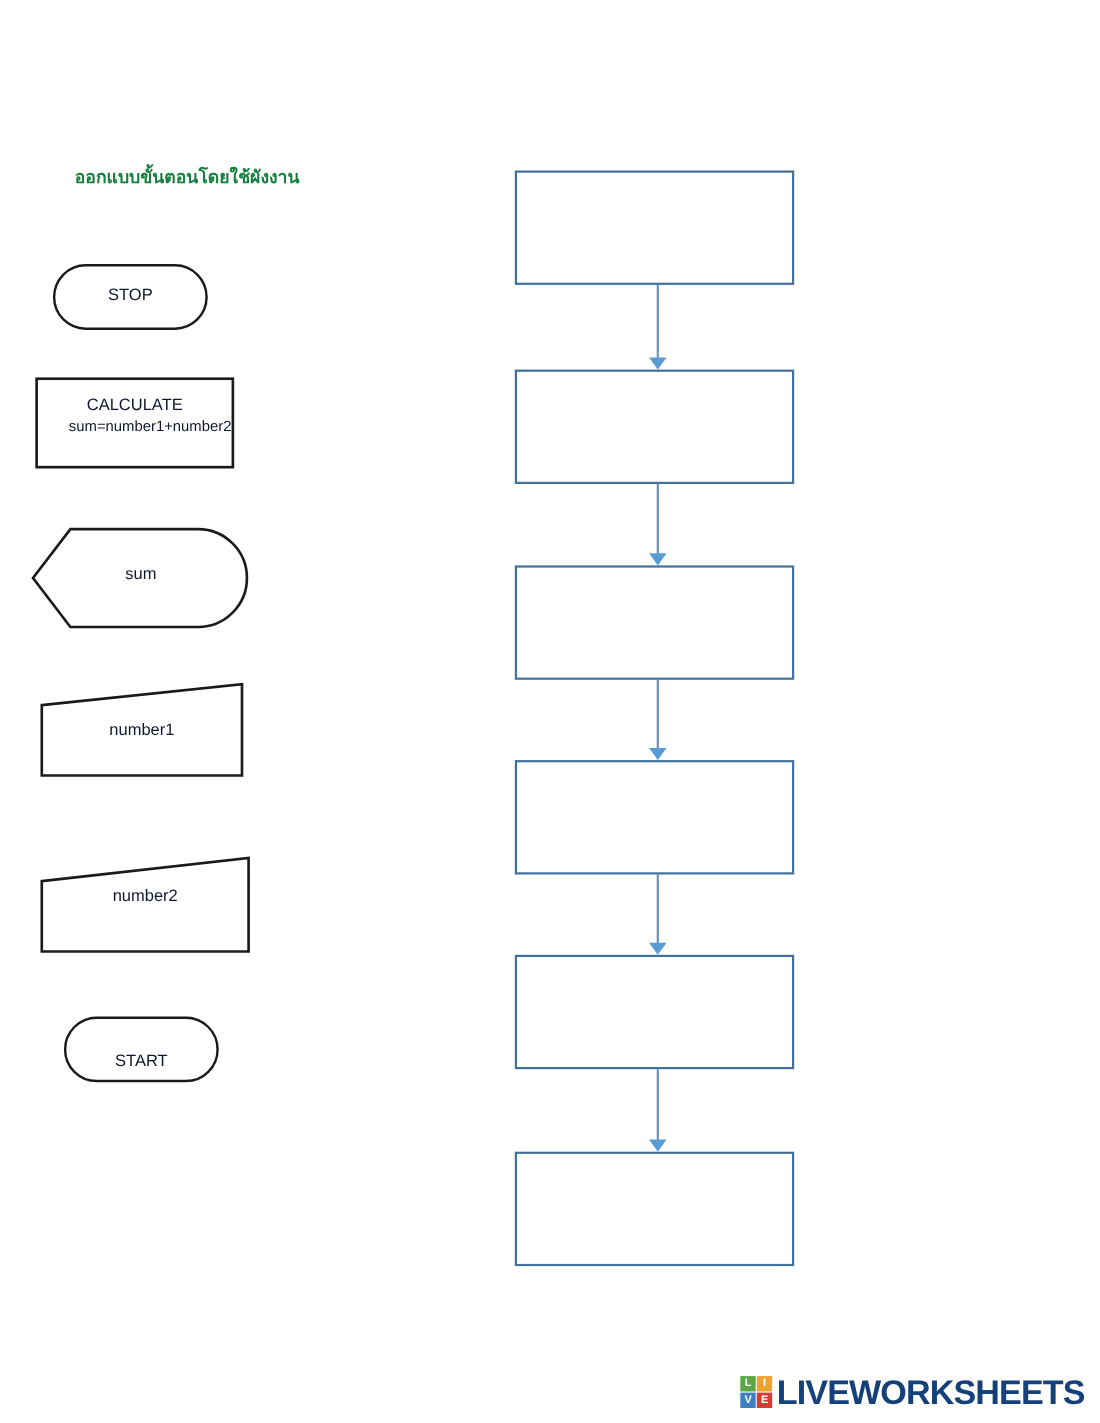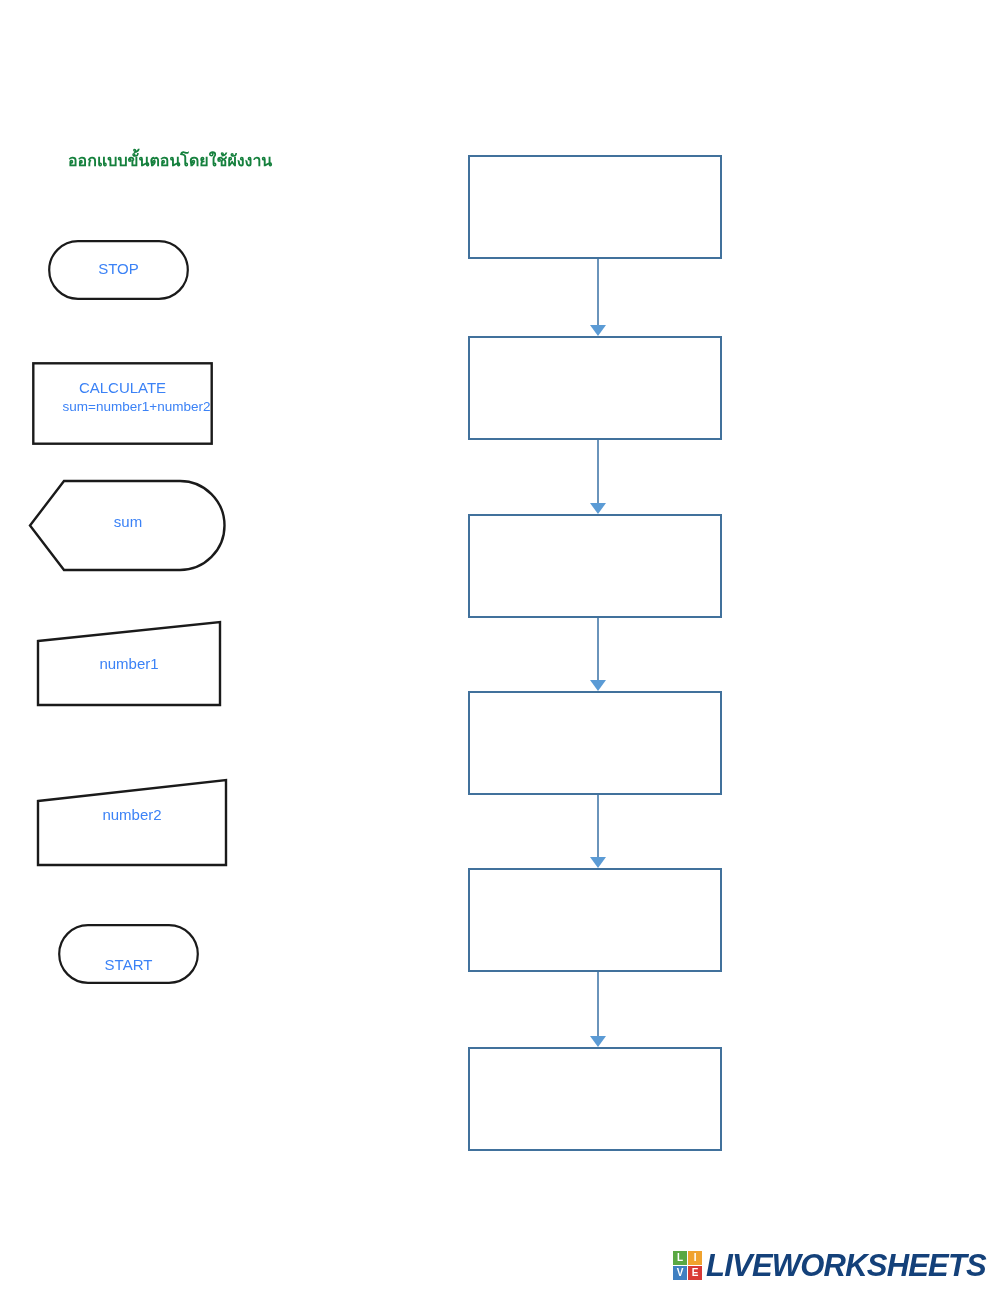--- a/index.html
+++ b/index.html
@@ -45,42 +45,42 @@
   .drag-shape .shape-svg {
     position: absolute;
     left: 0; top: 0;
     overflow: visible;
   }
   .drag-shape .shape-label {
     position: absolute;
     left: 0;
     width: 100%;
     text-align: center;
-    color: #3b82f6;
+    color: #0f172a;
     font-size: 15px;
     line-height: 1.25;
     font-family: "Liberation Sans", "DejaVu Sans", sans-serif;
     pointer-events: none;
   }
   .shape-label .line2 {
     display: block;
     font-size: 13.5px;
     margin-top: 1px;
     padding-left: 28px;
   }
 
   
   .shape-stop     { left: 48px;  top: 240px;  width: 141px; height: 60px; }
   .shape-stop .shape-label  { top: 20px; }
 
   .shape-start    { left: 58px;  top: 924px;  width: 141px; height: 60px; }
   .shape-start .shape-label { top: 32px; }
 
   
-  .shape-calculate { left: 32px; top: 362px; width: 181px; height: 83px; }
+  .shape-calculate { left: 32px; top: 343px; width: 181px; height: 83px; }
   .shape-calculate .shape-label { top: 17px; }
 
   
   .shape-sum      { left: 28px;  top: 479px;  width: 200px; height: 93px; text-decoration: underline; }
   .shape-sum .shape-label   { top: 34px; }
 
   
   .shape-number1  { left: 36px;  top: 620px;  width: 186px; height: 87px; }
   .shape-number1 .shape-label { top: 35px; }
 
@@ -172,21 +172,20 @@
     font-family: "Liberation Sans", sans-serif;
     line-height: 1;
   }
   .lw-wordmark {
     font-size: 31px;
     font-weight: bold;
     color: #14417a;
     letter-spacing: -0.8px;
     font-family: "Liberation Sans", "DejaVu Sans", sans-serif;
     line-height: 1;
-    font-style: italic;
   }
 </style>
 </head>
 <body>
 
 <div id="worksheet">
 
   <div class="worksheet-title">ออกแบบขั้นตอนโดยใช้ผังงาน</div>
 
   <div class="drag-shape shape-stop">

